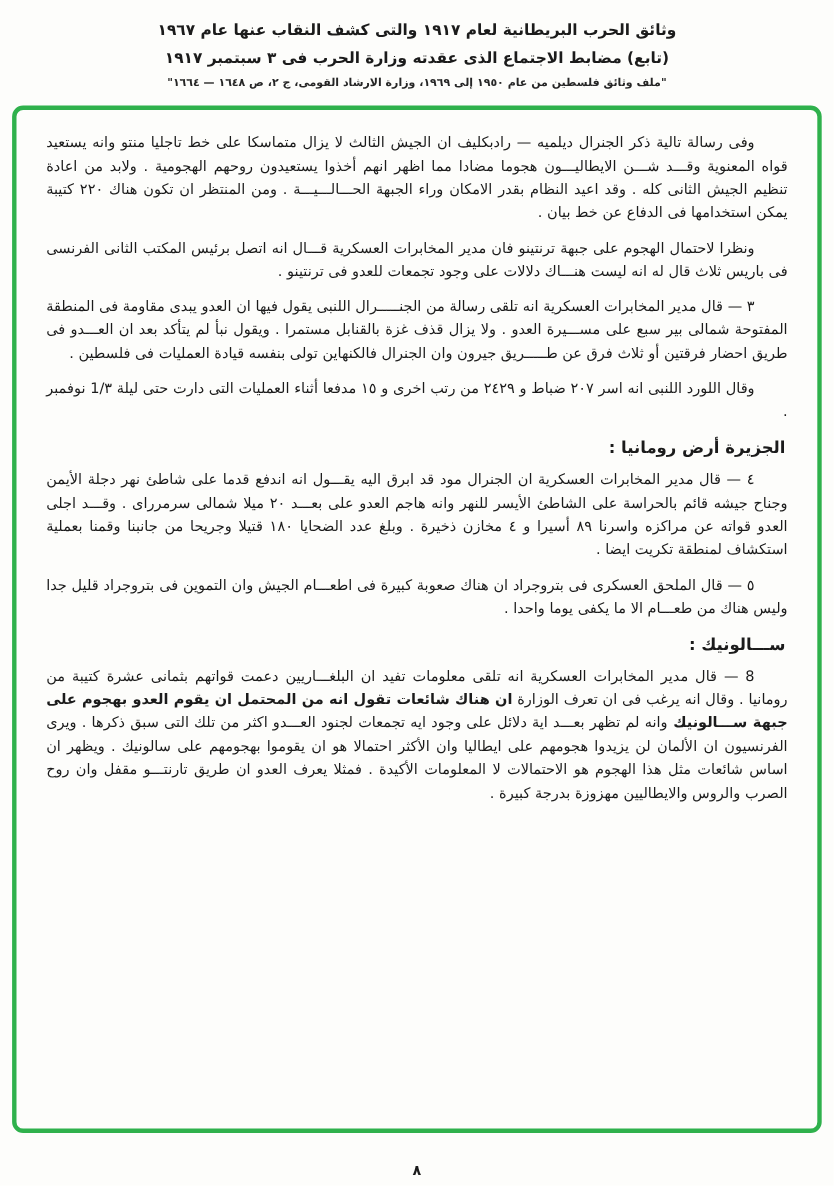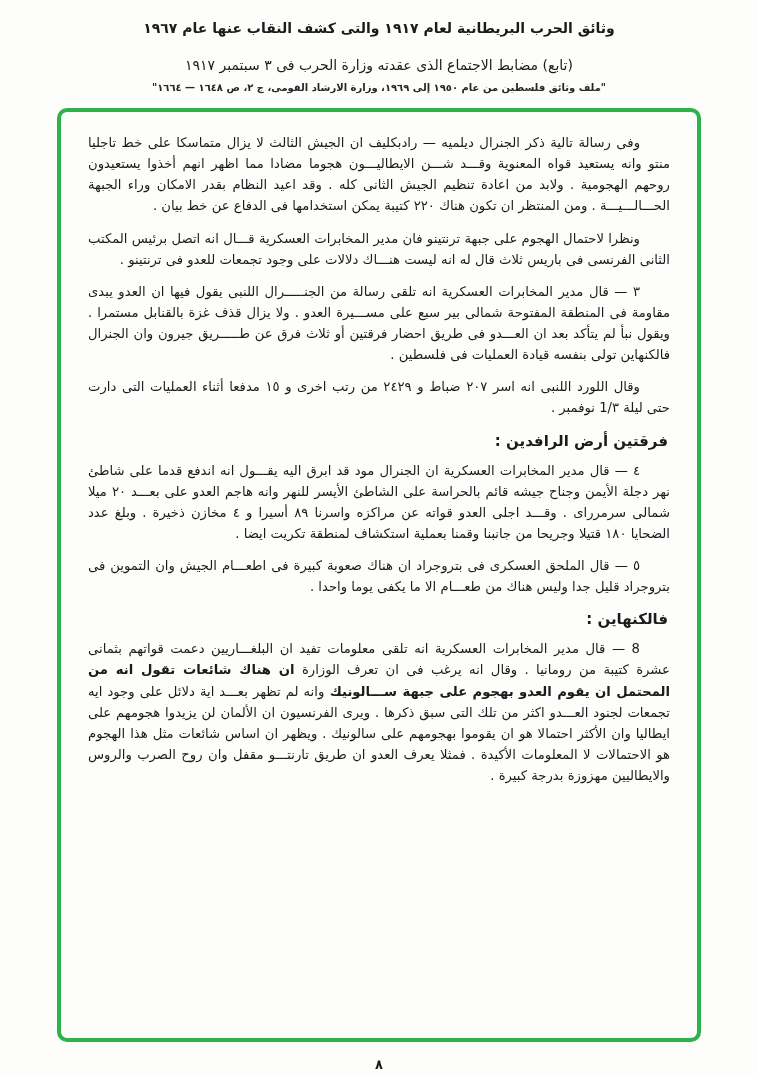--- a/index.html
+++ b/index.html
@@ -4,24 +4,24 @@
 <style>
   * { margin:0; padding:0; box-sizing:border-box; }
   html, body { background:#ffffff; }
   .sheet {
     width:758px; height:1078px; margin:0 auto; position:relative;
     background:#fdfdfb; color:#1b1b1b; overflow:hidden;
     font-family:"DejaVu Sans", sans-serif;
   }
   .doc-header { direction:rtl; text-align:center; padding-top:20px; }
   .doc-header .h1 { font-weight:bold; font-size:14px; letter-spacing:.2px; }
-  .doc-header .h2 { font-weight:normal; font-size:14px; margin-top:21px; }
+  .doc-header .h2 { font-weight:bold; font-size:14px; margin-top:9px; }
   .doc-header .h3 { font-weight:bold; font-size:10px; margin-top:9px; color:#262626; }
   .frame {
-    direction:rtl; width:644px; margin:15px auto 0; min-height:934px;
+    direction:rtl; width:736px; margin:15px auto 0; min-height:934px;
     border:4px solid #2fb14c; border-radius:10px;
     padding:20px 27px 14px 27px; background:#fdfdfb;
   }
   .para {
     font-size:13.2px; line-height:1.6; text-align:justify;
     text-indent:30px; margin-bottom:11px;
   }
   .sec { font-size:15px; font-weight:bold; margin:13px 2px 10px 0; }
   .bold { font-weight:bold; }
   .page-footer {
@@ -41,26 +41,26 @@
   </header>
 
   <main class="frame" style="border-color: rgb(47, 177, 76);">
 
     <p class="para">وفى رسالة تالية ذكر الجنرال ديلميه — رادبكليف ان الجيش الثالث لا يزال متماسكا على خط تاجليا منتو وانه يستعيد قواه المعنوية وقـــد شـــن الايطاليـــون هجوما مضادا مما اظهر انهم أخذوا يستعيدون روحهم الهجومية . ولابد من اعادة تنظيم الجيش الثانى كله . وقد اعيد النظام بقدر الامكان وراء الجبهة الحـــالـــيـــة . ومن المنتظر ان تكون هناك ٢٢٠ كتيبة يمكن استخدامها فى الدفاع عن خط بيان .</p>
     <p class="para">ونظرا لاحتمال الهجوم على جبهة ترنتينو فان مدير المخابرات العسكرية قـــال انه اتصل برئيس المكتب الثانى الفرنسى فى باريس ثلاث قال له انه ليست هنـــاك دلالات على وجود تجمعات للعدو فى ترنتينو .</p>
 
     <p class="para">٣ — قال مدير المخابرات العسكرية انه تلقى رسالة من الجنـــــرال اللنبى يقول فيها ان العدو يبدى مقاومة فى المنطقة المفتوحة شمالى بير سبع على مســـيرة العدو . ولا يزال قذف غزة بالقنابل مستمرا . ويقول نبأ لم يتأكد بعد ان العـــدو فى طريق احضار فرقتين أو ثلاث فرق عن طـــــريق جيرون وان الجنرال فالكنهاين تولى بنفسه قيادة العمليات فى فلسطين .</p>
     <p class="para">وقال اللورد اللنبى انه اسر ٢٠٧ ضباط و ٢٤٢٩ من رتب اخرى و ١٥ مدفعا أثناء العمليات التى دارت حتى ليلة 1/٣ نوفمبر .</p>
 
-    <h2 class="sec">فرقتين أرض الرافدين :</h2>
+    <h2 class="sec">الجزيرة أرض رومانيا :</h2>
     <p class="para">٤ — قال مدير المخابرات العسكرية ان الجنرال مود قد ابرق اليه يقـــول انه اندفع قدما على شاطئ نهر دجلة الأيمن وجناح جيشه قائم بالحراسة على الشاطئ الأيسر للنهر وانه هاجم العدو على بعـــد ٢٠ ميلا شمالى سرمرراى . وقـــد اجلى العدو قواته عن مراكزه واسرنا ٨٩ أسيرا و ٤ مخازن ذخيرة . وبلغ عدد الضحايا ١٨٠ قتيلا وجريحا من جانبنا وقمنا بعملية استكشاف لمنطقة تكريت ايضا .</p>
 
     <p class="para">٥ — قال الملحق العسكرى فى بتروجراد ان هناك صعوبة كبيرة فى اطعـــام الجيش وان التموين فى بتروجراد قليل جدا وليس هناك من طعـــام الا ما يكفى يوما واحدا .</p>
 
-    <h2 class="sec">فالكنهاين :</h2>
+    <h2 class="sec">ســـالونيك :</h2>
     <p class="para">
       <span>8 — قال مدير المخابرات العسكرية انه تلقى معلومات تفيد ان البلغـــاريين دعمت قواتهم بثمانى عشرة كتيبة من رومانيا . وقال انه يرغب فى ان تعرف الوزارة </span>
       <span class="bold">ان هناك شائعات تقول انه من المحتمل ان يقوم العدو بهجوم على جبهة ســـالونيك </span>
       <span>وانه لم تظهر بعـــد اية دلائل على وجود ايه تجمعات لجنود العـــدو اكثر من تلك التى سبق ذكرها . ويرى الفرنسيون ان الألمان لن يزيدوا هجومهم على ايطاليا وان الأكثر احتمالا هو ان يقوموا بهجومهم على سالونيك . ويظهر ان اساس شائعات مثل هذا الهجوم هو الاحتمالات لا المعلومات الأكيدة . فمثلا يعرف العدو ان طريق تارنتـــو مقفل وان روح الصرب والروس والايطاليين مهزوزة بدرجة كبيرة .</span>
     </p>
 
   </main>
 
   <footer class="page-footer">
     <span>٨</span>

